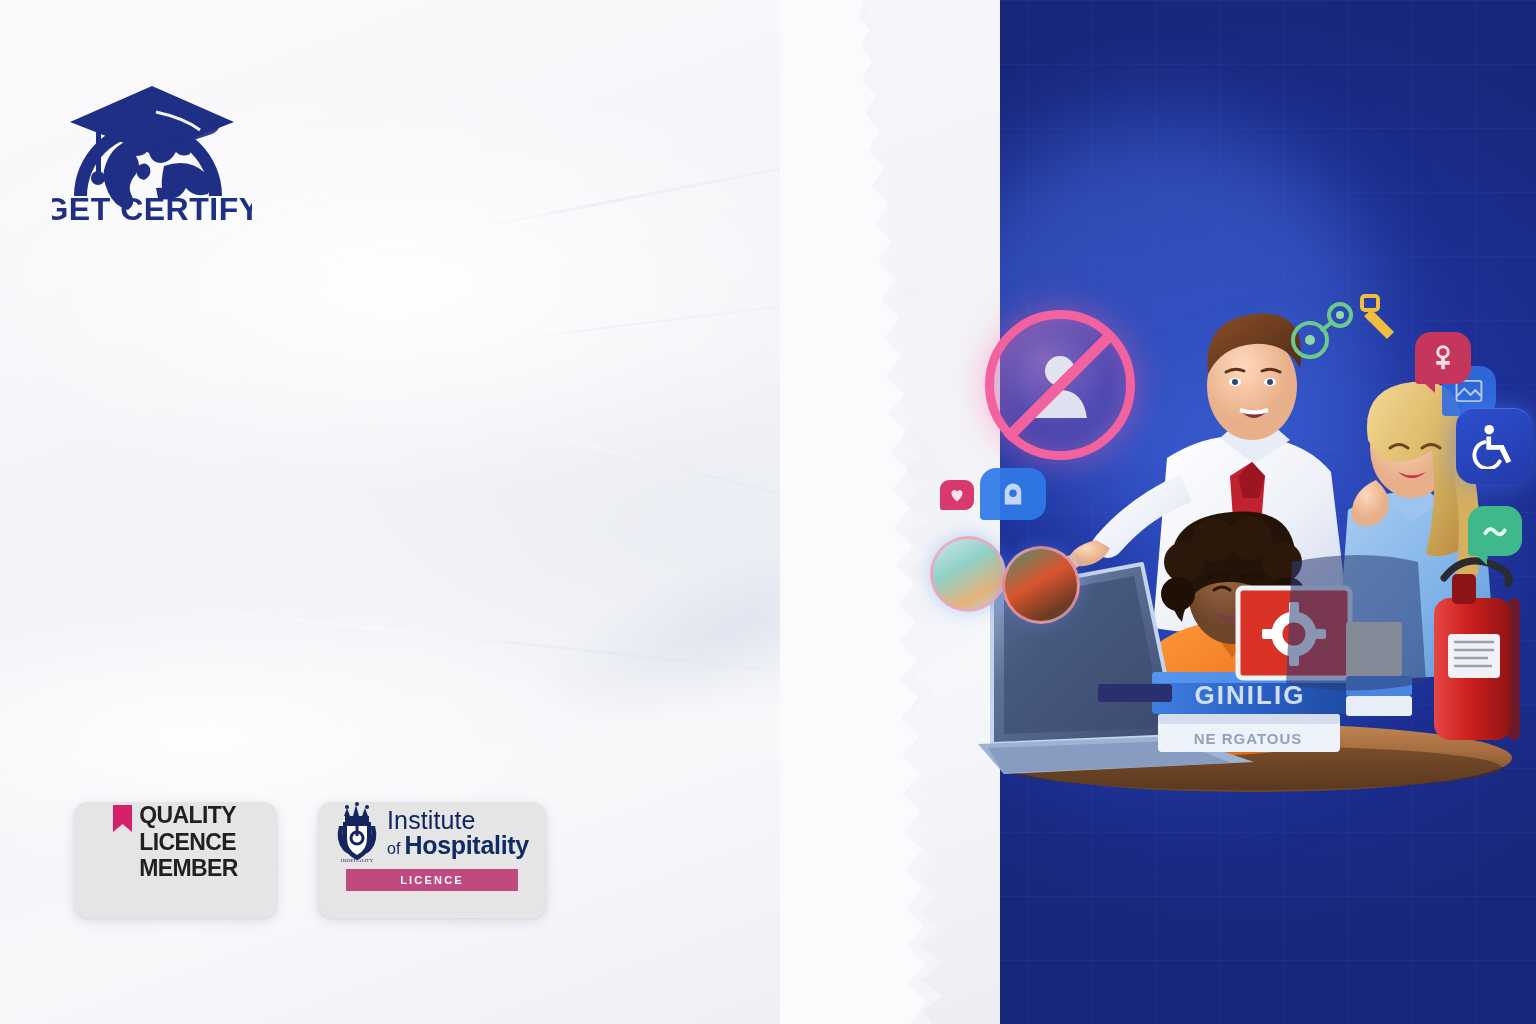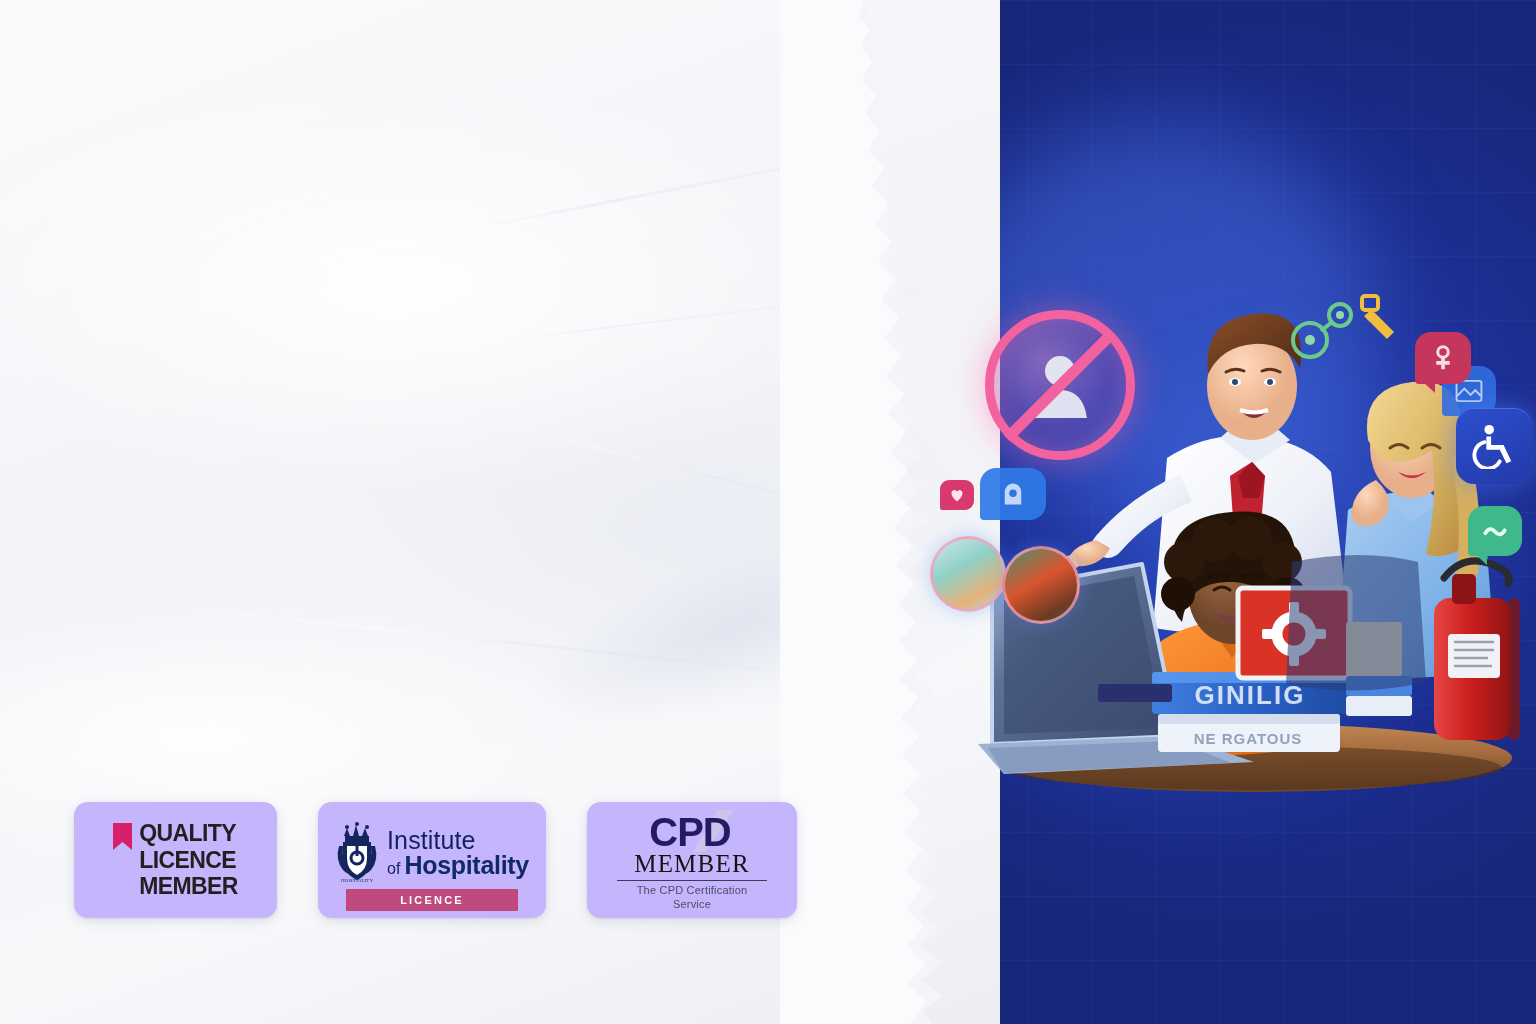--- a/index.html
+++ b/index.html
@@ -118,25 +118,24 @@
   }
 
   
   .badges {
     position:absolute; left:74px; top:802px;
     display:flex;
     gap:41px;
     z-index:10;
   }
   .badge-card {
-    background:#c4b5fd;
+    background:#e5e5e5;
     border-radius:14px;
     box-shadow:0 3px 12px rgba(40,55,110,.13), 0 1px 3px rgba(40,55,110,.08);
     display:flex;
-    align-items:center;
     justify-content:center;
     height:116px;
   }
   .badge-card.qls  { width:203px; }
   .badge-card.ioh  { width:228px; }
   .badge-card.cpd  { width:210px; }
 
   
   .qls-inner { display:flex; align-items:flex-start; gap:7px; padding:0 10px; }
   .qls-bookmark { width:19px; height:27px; flex:none; margin-top:3px; }
@@ -144,21 +143,21 @@
     font-family:"Liberation Sans", sans-serif;
     font-weight:700;
     font-size:23px;
     line-height:1.16;
     color:#231f20;
     letter-spacing:-.6px;
   }
 
   
   .ioh-inner { display:flex; flex-direction:column; align-items:center; gap:5px; padding:0 8px; width:100%; }
-  .ioh-top { display:flex; align-items:center; gap:8px;margin-top:12px; }
+  .ioh-top { display:flex; align-items:center; gap:8px; }
   .ioh-crest { width:44px; height:62px; flex:none; }
   .ioh-text { display:flex; flex-direction:column; line-height:1; }
   .ioh-l1 {
     font-family:"Liberation Sans", sans-serif;
     font-size:25px; font-weight:400; color:#10235e; letter-spacing:.1px;
   }
   .ioh-l2 { display:flex; align-items:baseline; gap:4px; }
   .ioh-of { font-size:16px; color:#10235e; font-weight:400; }
   .ioh-hosp {
     font-family:"Liberation Sans", sans-serif;
@@ -602,20 +601,42 @@
           L78,16 L90,30 L80,46 L92,62 L82,80 L96,96 L86,114 L100,132 L88,150 L104,168
           L92,186 L108,204 L95,224 L112,242 L98,262 L116,280 L101,300 L119,318 L104,338
           L121,356 L106,376 L124,394 L108,414 L126,432 L110,452 L128,470 L112,490 L130,508
           L114,528 L132,546 L116,566 L134,584 L118,604 L136,622 L119,642 L137,660 L120,680
           L138,698 L121,718 L139,736 L122,756 L140,774 L123,794 L141,812 L124,832 L142,850
           L125,870 L143,888 L126,908 L144,926 L127,946 L145,964 L128,984 L146,1002 L130,1024 H0 Z"></path>
       </svg>
     </div>
   </div>
 
+  <div class="logo">
+    <svg viewBox="0 0 200 180" xmlns="http://www.w3.org/2000/svg">
+      <g fill="#1f2f86">
+
+        <path d="M22 148 a74 74 0 0 1 148 0 l-13 0 a61 61 0 0 0 -122 0 z"></path>
+
+        <path d="M52 122 q6 -24 26 -30 q14 -4 22 6 q-6 10 -16 10 q6 10 0 18 q-10 12 -4 22 q4 8 -4 14 q-14 -4 -20 -18 q-6 -14 -4 -22 z"></path>
+        <path d="M96 86 q18 -10 34 0 q12 8 8 20 q-8 4 -14 -2 q-8 14 -20 10 q-10 -4 -8 -28 z"></path>
+        <path d="M112 118 q24 -8 40 6 q10 10 4 22 q-14 4 -22 -6 q-6 12 -18 10 q-10 -4 -4 -32 z"></path>
+        <path d="M86 118 q8 -6 12 2 q2 8 -6 12 q-10 -2 -6 -14 z"></path>
+        <path d="M104 140 q14 -2 20 8 q-8 6 -18 2 z"></path>
+
+        <path d="M44 76 l5 0 l0 50 l-5 0 z"></path>
+        <circle cx="46" cy="130" r="7"></circle>
+
+        <path d="M100 38 L182 74 L100 106 L18 74 Z"></path>
+        <path d="M100 106 L100 96 L166 68 q6 12 -6 18 z" opacity=".92"></path>
+        <path d="M104 64 q28 6 44 18" stroke="#f2f4f9" stroke-width="3" fill="none"></path>
+      </g>
+      <text x="100" y="172" text-anchor="middle" font-family="Liberation Sans, sans-serif" font-size="32" font-weight="700" fill="#1f2f86" letter-spacing="0.5">GET CERTIFY</text>
+    </svg>
+  </div>
 
 
   <div class="badges">
 
     <div class="badge-card qls">
       <div class="qls-inner">
         <div class="qls-bookmark">
           <svg viewBox="0 0 19 27">
               <path d="M0 0 h19 v27 l-9.5 -8 L0 27 Z" fill="#d6216a"></path>
             </svg>
@@ -654,31 +675,15 @@
             <div class="ioh-l2">
               <span class="ioh-of">of</span>
               <span class="ioh-hosp">Hospitality</span>
             </div>
           </div>
         </div>
         <div class="ioh-endorsed">LICENCE</div>
       </div>
     </div>
 
-    <div class="badge-card cpd">
-      <div class="cpd-inner">
-        <div class="cpd-logo-wrap">
-          <svg viewBox="0 0 140 44" xmlns="http://www.w3.org/2000/svg">
-            <path d="M96 2 l16 0 l-28 42 l-14 0 z" fill="#cfc6e8" opacity=".85"></path>
-            <text x="68" y="38" text-anchor="middle" font-family="Liberation Sans, sans-serif" font-size="40" font-weight="700" fill="#221c63" letter-spacing="-1">CPD</text>
-          </svg>
-        </div>
-        <div class="cpd-member">MEMBER</div>
-        <div class="cpd-rule"></div>
-        <div class="cpd-sub">
-          <div>The CPD Certification</div>
-          <div>Service</div>
-        </div>
-      </div>
-    </div>
 
   </div>
 </div>
 
 </body></html>

